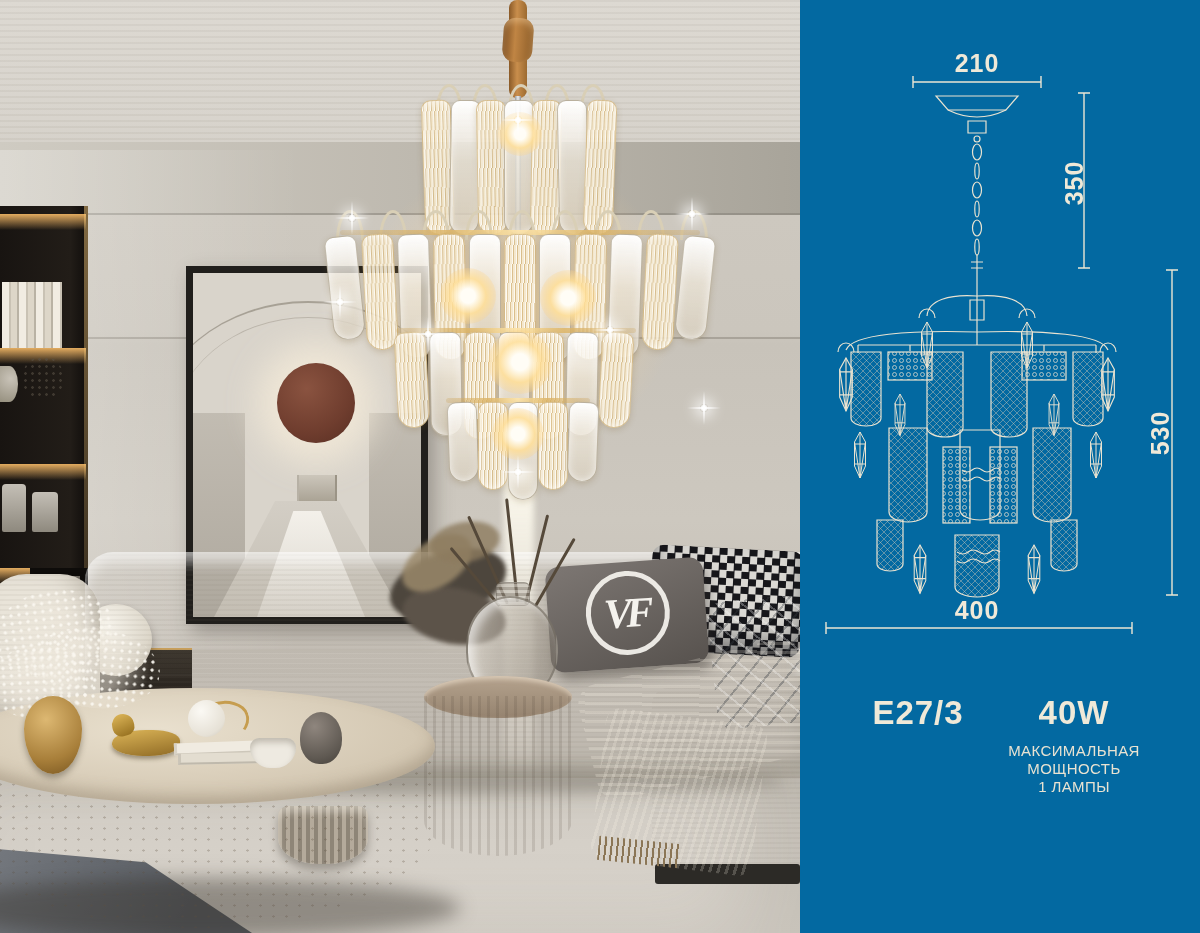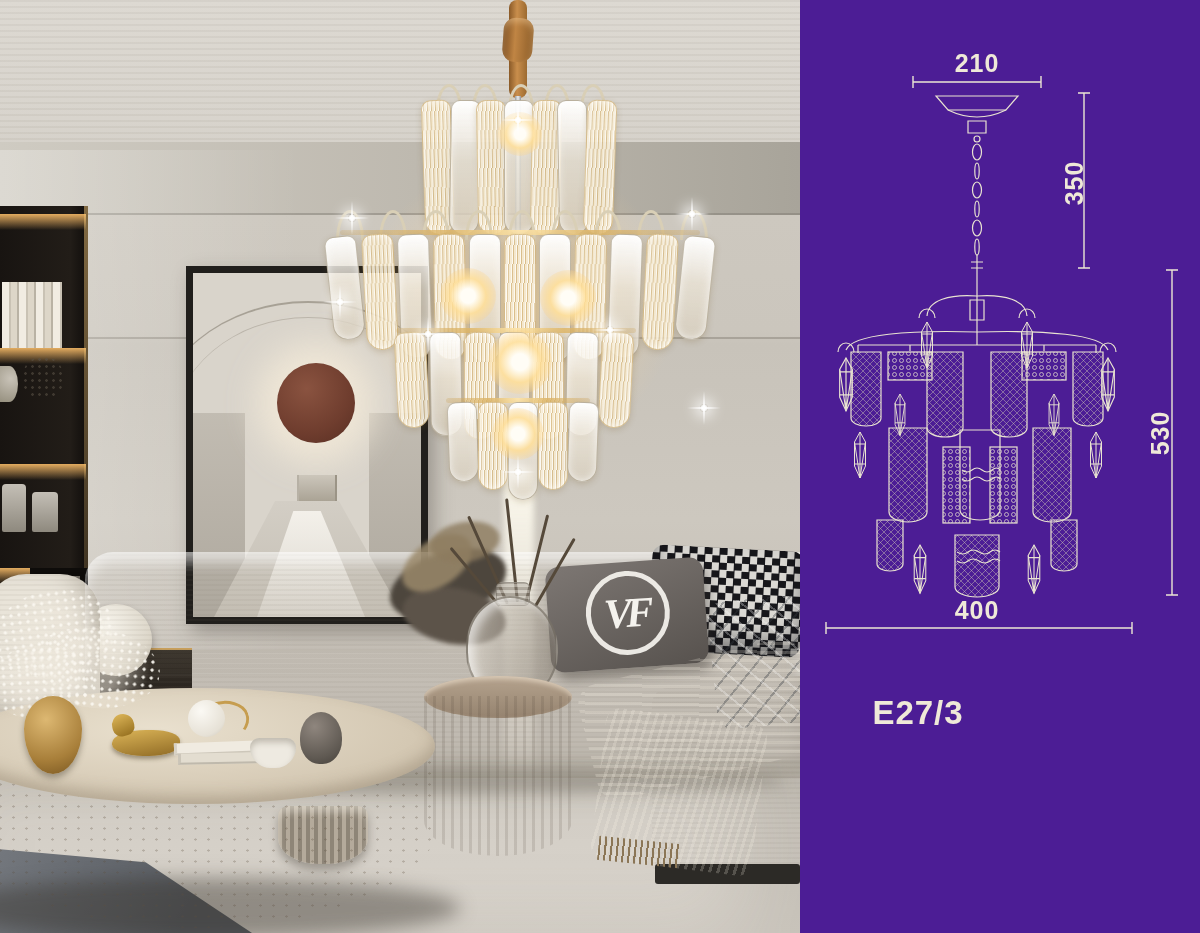--- a/index.html
+++ b/index.html
@@ -201,21 +201,21 @@
     background:#eeeae1; box-shadow:inset 0 4px 6px rgba(120,112,98,.4); }
   .vase-dark { position:absolute; left:300px; top:712px; width:42px; height:52px;
     border-radius:50% 50% 46% 46%;
     background:radial-gradient(circle at 35% 28%, #8f867e, #5f5952 68%, #45403a); }
   .metal-pot { position:absolute; left:278px; top:806px; width:90px; height:58px;
     border-radius:10px 10px 45% 45%;
     background:repeating-linear-gradient(90deg,#b4aa9b 0 4px,#8e8577 4px 8px);
     box-shadow:inset 0 6px 8px rgba(255,250,240,.45), 0 6px 8px rgba(60,54,45,.35); }
 
   
-  .panel { position:absolute; left:800px; top:0; width:400px; height:933px; background:#4c1d95; }
+  .panel { position:absolute; left:800px; top:0; width:400px; height:933px; background:#0369a1; }
   .diagram { position:absolute; left:0; top:0; width:400px; height:680px; }
   .dim-label { position:absolute; color:#efe9d8; font-size:25px; font-weight:bold;
     letter-spacing:1px; text-align:center; width:80px; height:26px; line-height:26px; }
   .rot { transform:rotate(-90deg); }
   .specs { position:absolute; left:0; top:694px; width:400px; display:flex; }
   .spec { text-align:center; color:#efe9d8; }
   .spec-socket { position:absolute; left:18px; width:200px; }
   .spec-power  { position:absolute; left:174px; width:200px; }
   .spec-value { font-size:33px; font-weight:bold; letter-spacing:1px; }
   .spec-caption { margin-top:10px; font-size:15px; line-height:18px; letter-spacing:.4px; color:#e9e3d2; }
@@ -475,16 +475,22 @@
     <div class="dim-label" style="left:137px;top:50px">210</div>
     <div class="dim-label rot" style="left:234px;top:170px">350</div>
     <div class="dim-label rot" style="left:320px;top:420px">530</div>
     <div class="dim-label" style="left:137px;top:597px">400</div>
 
     <div class="specs">
       <div class="spec spec-socket">
         <div class="spec-value">E27/3</div>
       </div>
       <div class="spec spec-power">
+        <div class="spec-value">40W</div>
+        <div class="spec-caption">
+          <div>МАКСИМАЛЬНАЯ</div>
+          <div>МОЩНОСТЬ</div>
+          <div>1 ЛАМПЫ</div>
+        </div>
       </div>
     </div>
   </div>
 </div>
 
 </body></html>

